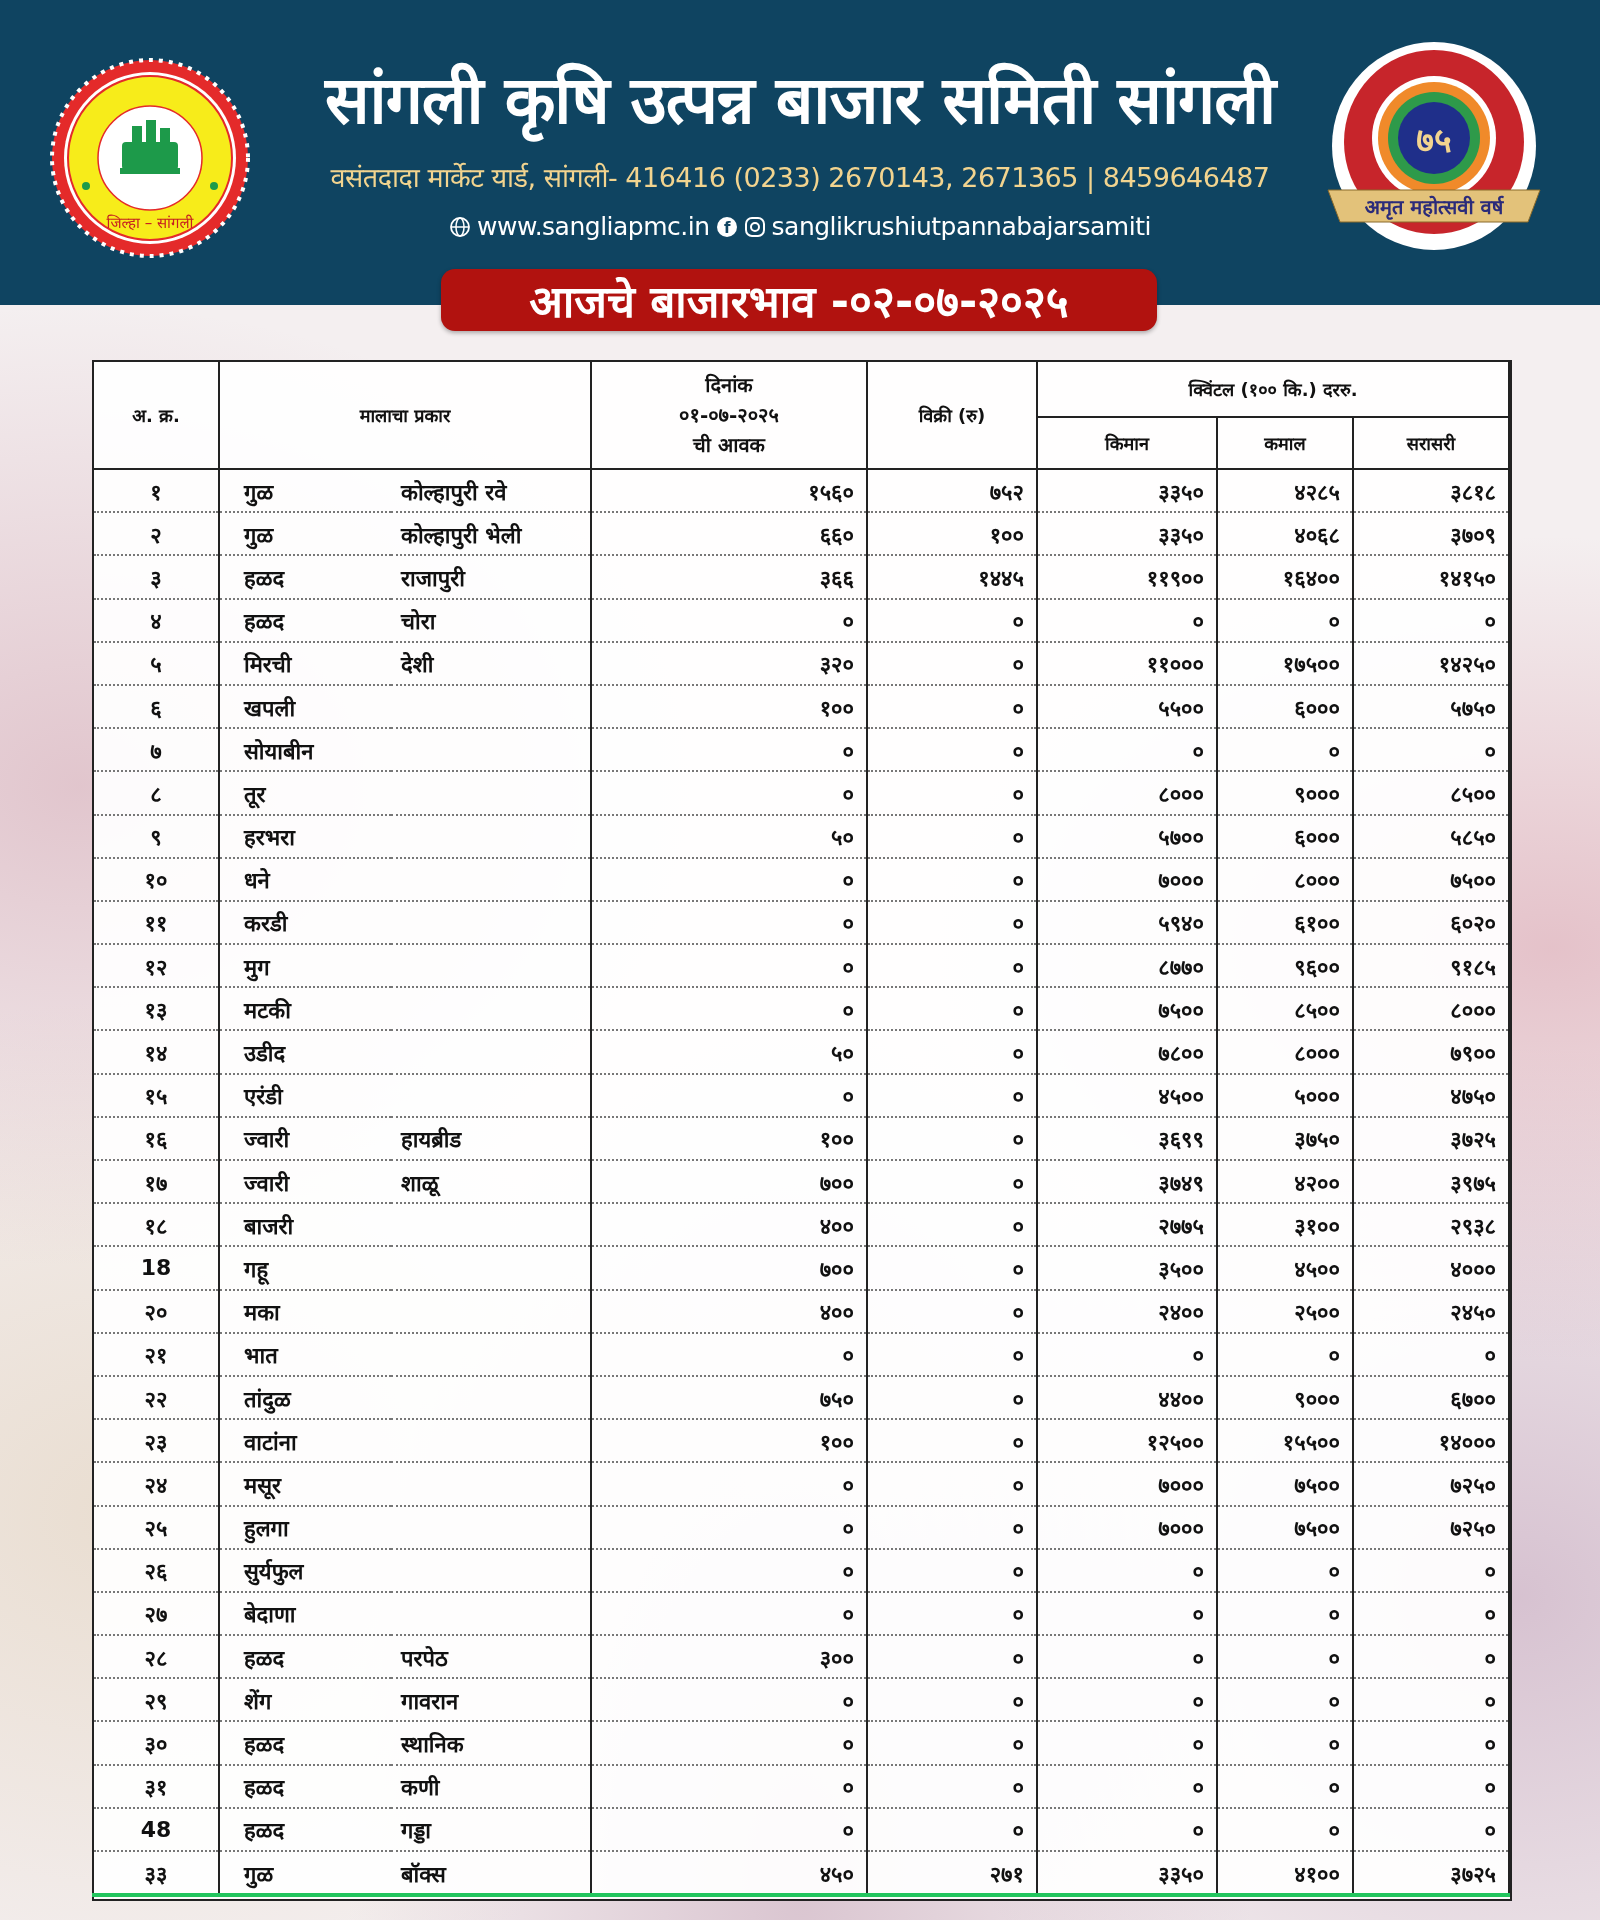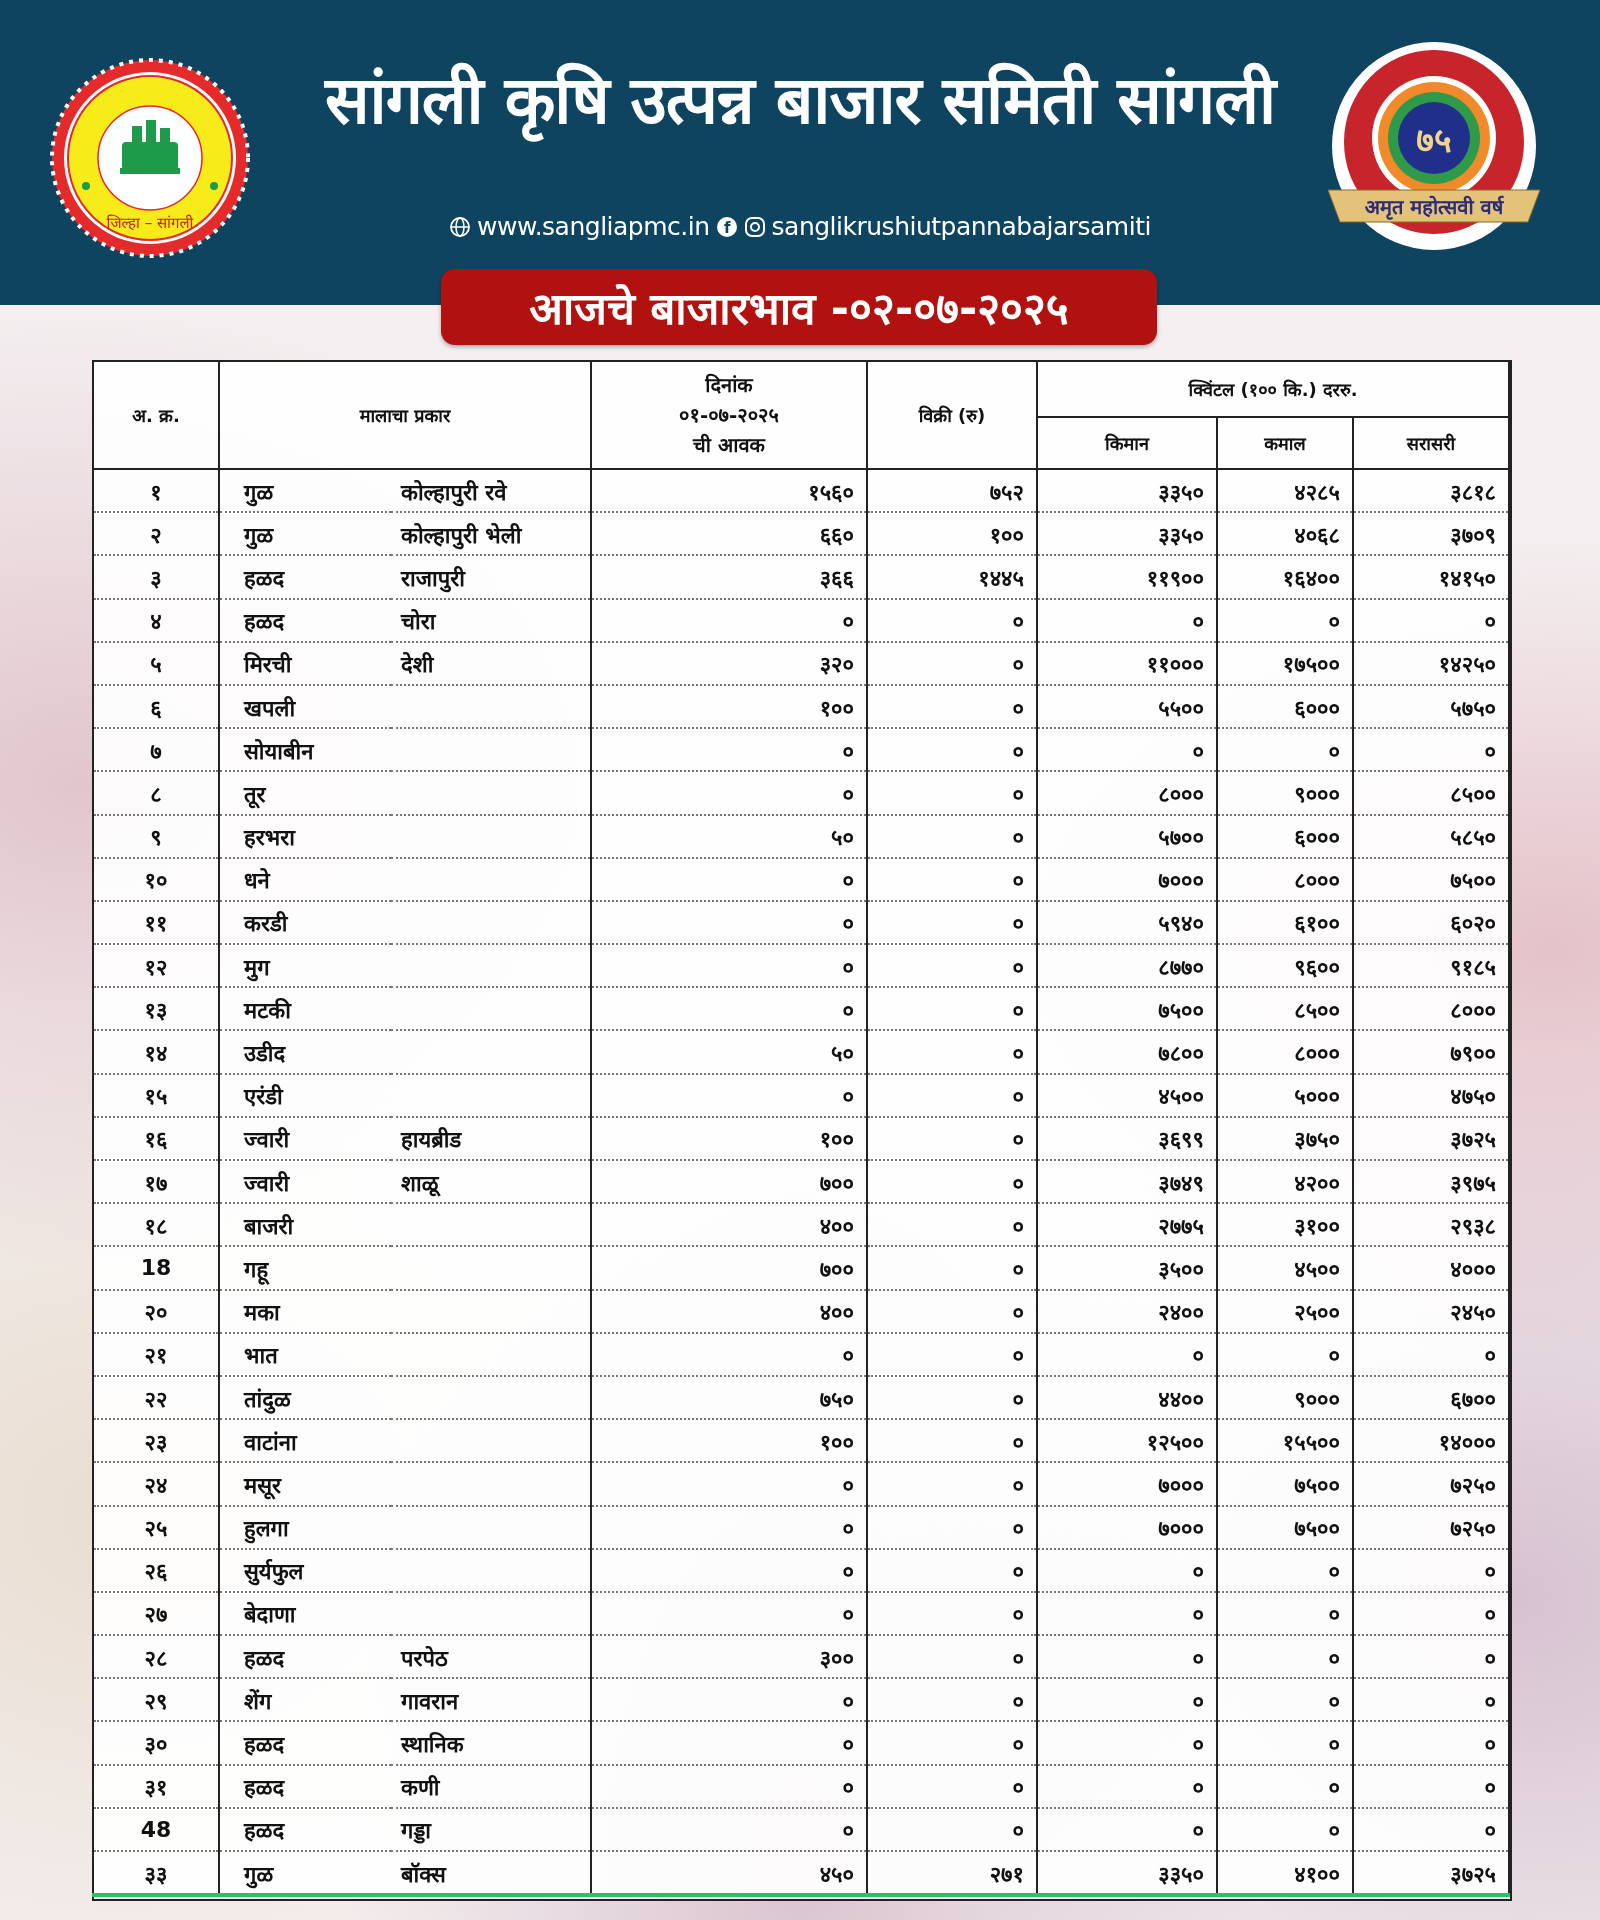--- a/index.html
+++ b/index.html
@@ -37,21 +37,21 @@
     position: absolute; left: 290px; top: 158px; width: 1020px; text-align: center;
     color: #f2d48f; font-size: 27px; letter-spacing: -0.5px;
   }
   .org-links {
     position: absolute; left: 290px; top: 212px; width: 1020px; text-align: center;
     color: #ffffff; font-size: 25px; letter-spacing: -0.5px;
     display: flex; justify-content: center; align-items: center; gap: 6px;
   }
   .org-links .ic { display: inline-flex; width: 22px; height: 22px; }
   .date-banner {
-    position: absolute; left: 441px; top: 269px; width: 716px; height: 76px;
+    position: absolute; left: 441px; top: 269px; width: 716px; height: 62px;
     background: #b1120f; border-radius: 14px;
     box-shadow: 0 2px 4px rgba(0,0,0,0.3);
     display: flex; align-items: center; justify-content: center;
     color: #ffffff; font-weight: bold; font-size: 44px;
   }
   .sheet {
     position: absolute; left: 92px; top: 360px; width: 1416px; height: 1537px;
     background: rgba(255,255,255,0.93);
     border: 2px solid #222;
   }
@@ -98,20 +98,21 @@
       <rect x="96" y="62" width="10" height="30"></rect>
       <rect x="110" y="70" width="10" height="22"></rect>
       <rect x="70" y="110" width="60" height="6"></rect>
     </g>
     <circle cx="36" cy="128" r="4" fill="#1d9a4a"></circle>
     <circle cx="164" cy="128" r="4" fill="#1d9a4a"></circle>
     <text x="100" y="170" text-anchor="middle" font-size="15" fill="#c62020">जिल्हा – सांगली</text>
   </svg>
 
   <div class="org-title">सांगली कृषि उत्पन्न बाजार समिती सांगली</div>
+  <div class="org-address">वसंतदादा मार्केट यार्ड, सांगली- 416416 (0233) 2670143, 2671365 | 8459646487</div>
   <div class="org-links">
     <span class="ic">
       <svg viewBox="0 0 22 22" width="22" height="22">
           <circle cx="11" cy="11" r="9" fill="none" stroke="#fff" stroke-width="1.8"></circle>
           <ellipse cx="11" cy="11" rx="4" ry="9" fill="none" stroke="#fff" stroke-width="1.5"></ellipse>
           <line x1="2" y1="11" x2="20" y2="11" stroke="#fff" stroke-width="1.5"></line>
         </svg>
     </span>
     <span>www.sangliapmc.in</span>
     <span class="ic">

